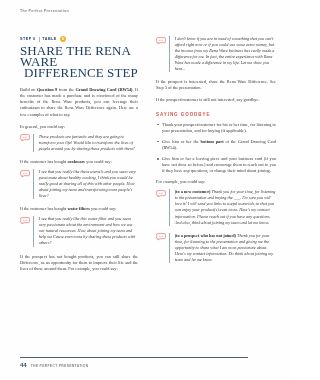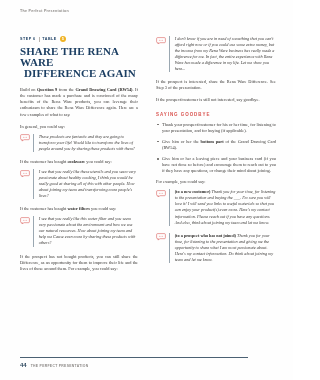--- a/index.html
+++ b/index.html
@@ -54,22 +54,22 @@
     background:#f0b323;color:#ffffff;
     font-family:"Liberation Sans", sans-serif;
     font-size:4px;font-weight:700;
     display:flex;align-items:center;justify-content:center;
     line-height:1;
   }
 
   
   .headline{
     font-family:"Liberation Serif", serif;
-    font-weight:700;
-    font-size:11px;line-height:10.6px;
+    font-weight:400;
+    font-size:13px;line-height:10.6px;
     color:#1c3f63;
     letter-spacing:.1px;
     margin:3px 0 9px 0;
   }
   .headline .l2{display:block;padding-left:4px;}
 
   
   p.body{
     font-size:4.35px;line-height:6.1px;
     text-align:justify;
@@ -158,21 +158,21 @@
 
     <div class="eyebrow">
       <span class="step">STEP 6</span>
       <span class="sep"></span>
       <span class="table-lbl">TABLE</span>
       <span class="badge">5</span>
     </div>
 
     <div class="headline">
       <span>SHARE THE RENA WARE</span>
-      <span class="l2">DIFFERENCE AGAIN</span>
+      <span class="l2">DIFFERENCE STEP</span>
     </div>
 
     <p class="body"><span>Build on </span><b>Question 9</b><span> from the </span><b>Grand Drawing Card (RW54)</b><span>. If the customer has made a purchase and is convinced of the many benefits of the Rena Ware products, you can leverage their enthusiasm to share the Rena Ware Difference again. Here are a few examples of what to say.</span></p>
 
     <p class="body tight">In general, you could say:</p>
 
     <div class="quote">
       <span class="bubble">
         <svg viewBox="0 0 20 15">
             <path d="M3.2 1.2h13.6a2 2 0 0 1 2 2v6.2a2 2 0 0 1-2 2H8.1l-4.2 2.6.7-2.6H3.2a2 2 0 0 1-2-2V3.2a2 2 0 0 1 2-2z" fill="none" stroke="#d9534f" stroke-width="1.1"></path>

